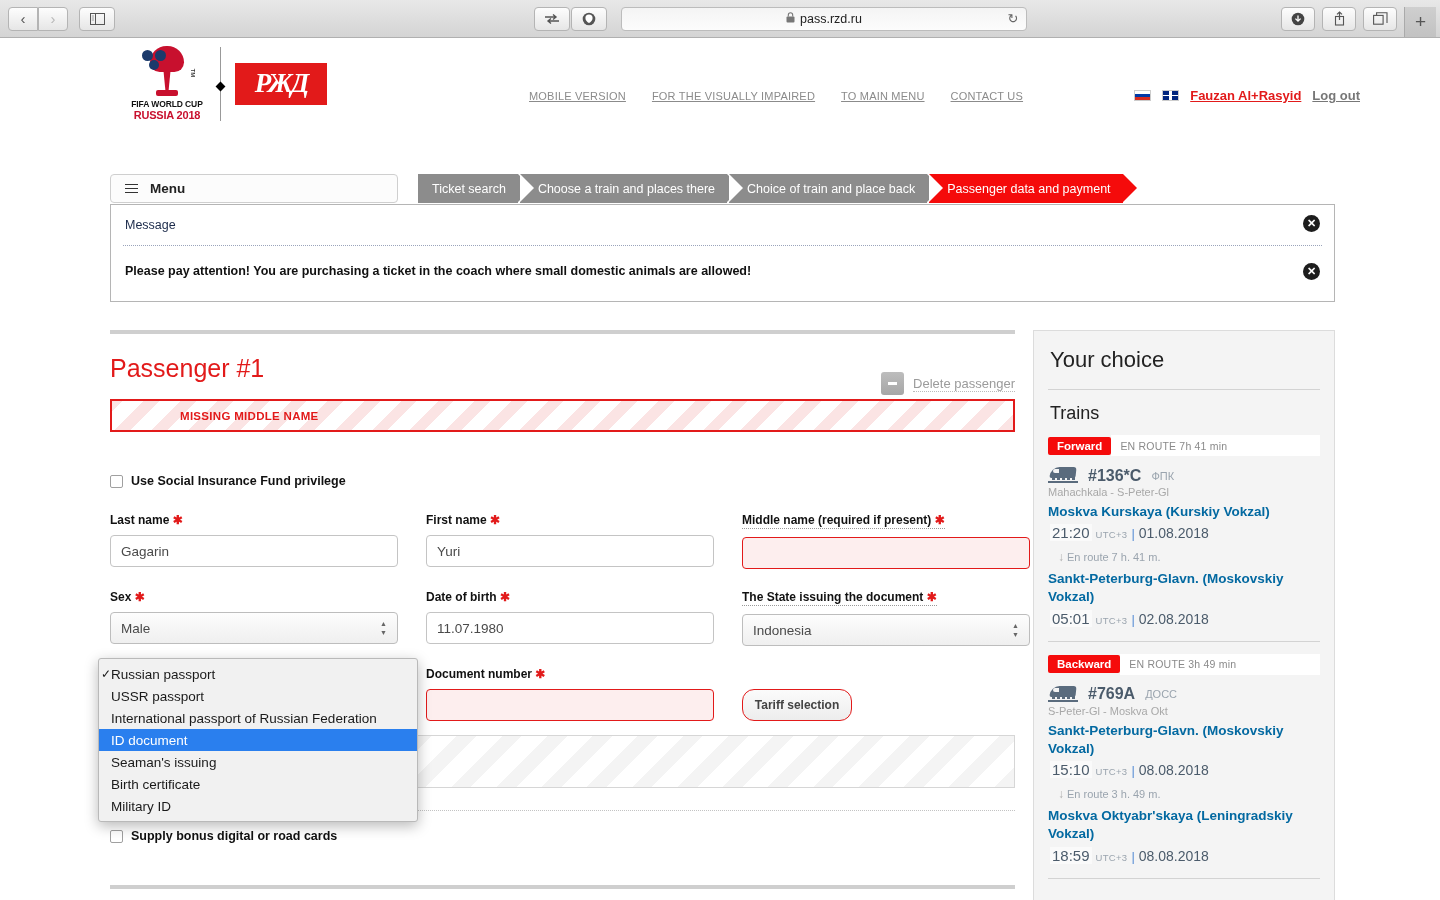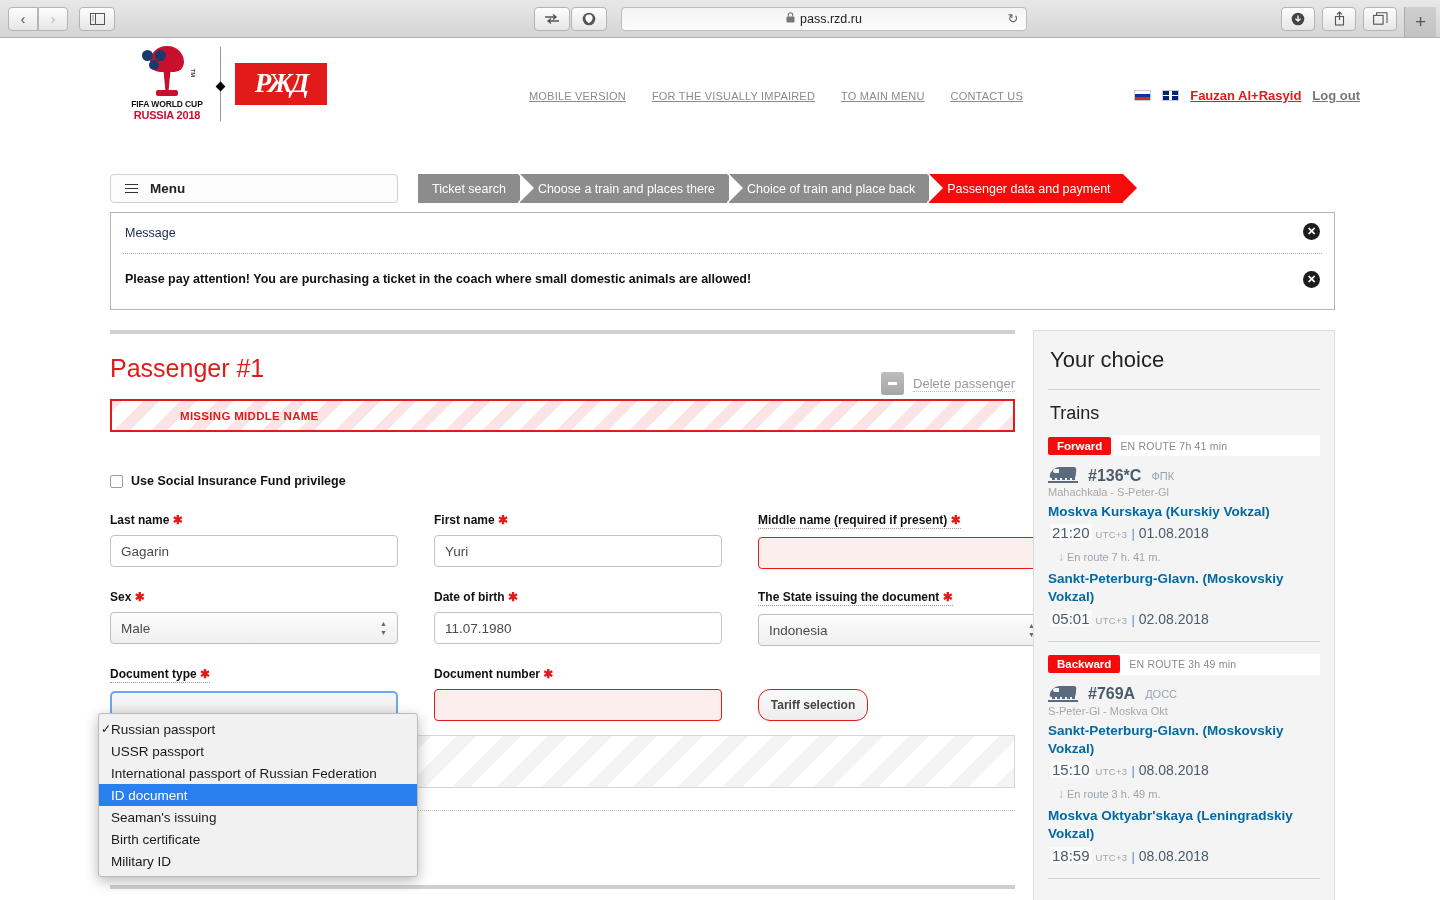--- a/index.html
+++ b/index.html
@@ -164,21 +164,21 @@
     border-bottom: 14.5px solid transparent;
     border-left: 14px solid #fff;
     z-index: 3;
   }
   .step:first-child::before { display: none; }
   .step.active { background: #f50b0b; }
   .step.active::after { border-left-color: #f50b0b; }
 
   
   .msg-panel {
-    position: absolute; left: 110px; top: 174px;
+    position: absolute; left: 110px; top: 166px;
     width: 1225px; height: 98px;
     border: 1px solid #b5b5b5; background: #fff;
   }
   .msg-title {
     position: absolute; left: 14px; top: 13px;
     font-size: 12.5px; color: #1b2a4a;
   }
   .msg-sep {
     position: absolute; left: 12px; right: 12px; top: 40px;
     border-top: 1px dotted #9aa4bb;
@@ -226,21 +226,21 @@
     font-size: 11.5px; font-weight: bold; color: #e21a1a; letter-spacing: 0.3px;
   }
 
   .checkbox-row { display: flex; align-items: center; gap: 8px; margin-top: 42px; }
   .cbox {
     width: 13px; height: 13px; border: 1px solid #a0a0a0; border-radius: 2px;
     background: #fff;
   }
   .cbox-label { font-size: 12.5px; font-weight: bold; color: #111; }
 
-  .field-grid { display: flex; gap: 16px; margin-top: 22px; }
+  .field-grid { display: flex; gap: 8px; margin-top: 22px; }
   .fcol { width: 288px; margin-right: 20px; }
   .fcol:last-child { margin-right: 0; }
   .flabel {
     font-size: 12px; font-weight: bold; color: #111; margin-bottom: 8px;
     display: inline-block;
   }
   .flabel.dotted { border-bottom: 1px dotted #999; padding-bottom: 1px; }
   .req { color: #e21a1a; font-size: 12px; }
   .finput {
     width: 288px; height: 32px;
@@ -572,21 +572,21 @@
 
     <div class="bonus-row">
       <span class="cbox"></span>
       <span class="cbox-label">Supply bonus digital or road cards</span>
     </div>
 
     <div class="bottom-rule"></div>
 
   </div>
 
-  <div class="dropdown" style="position:absolute;left:98px;top:675px;">
+  <div class="dropdown" style="position:absolute;left:98px;top:620px;">
     <div class="dd-item checked">Russian passport</div>
     <div class="dd-item">USSR passport</div>
     <div class="dd-item">International passport of Russian Federation</div>
     <div class="dd-item sel">ID document</div>
     <div class="dd-item">Seaman's issuing</div>
     <div class="dd-item">Birth certificate</div>
     <div class="dd-item">Military ID</div>
   </div>
 
   <div class="sidebar">

